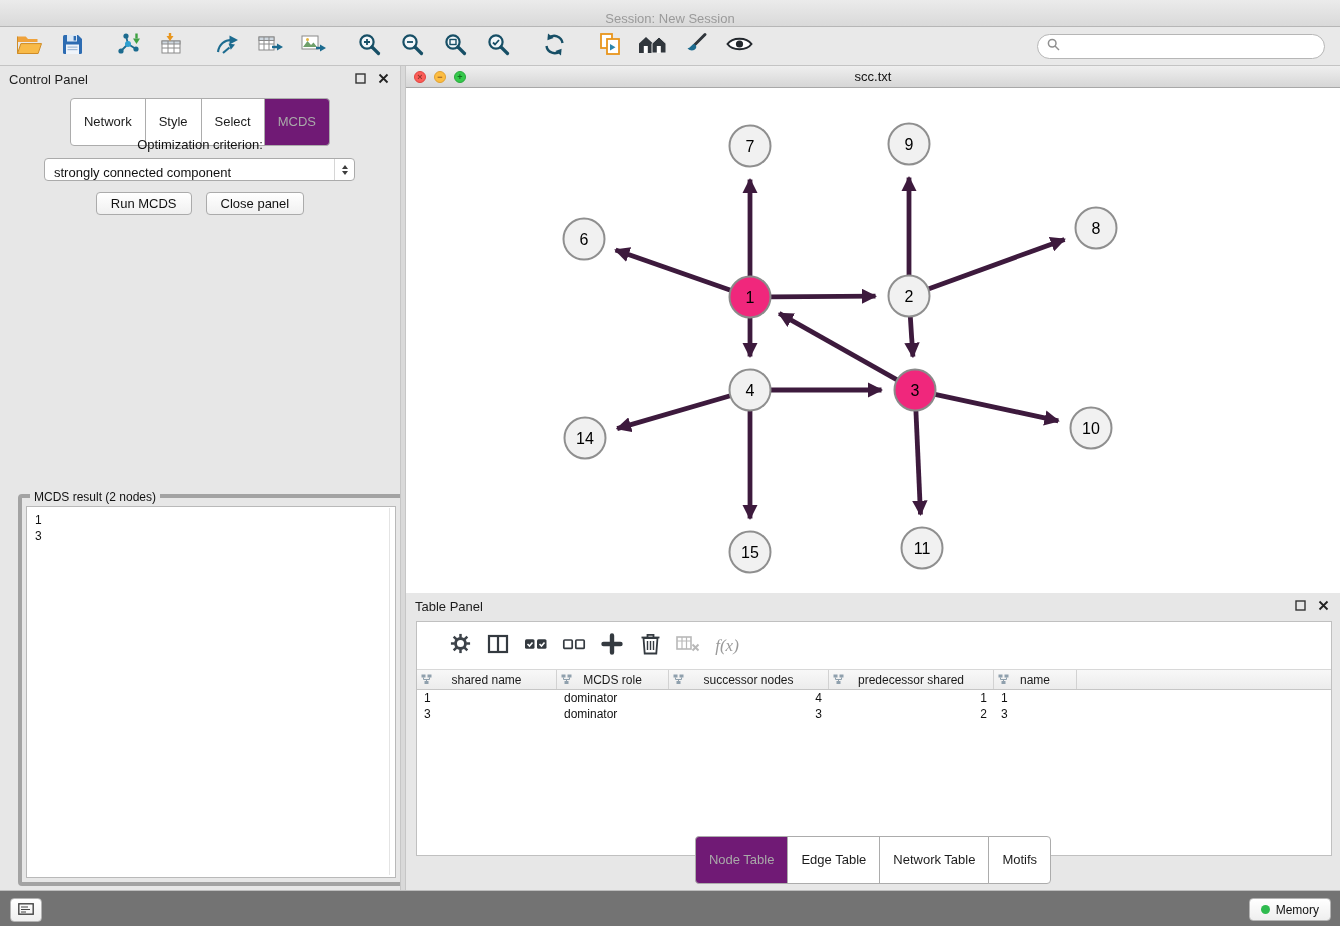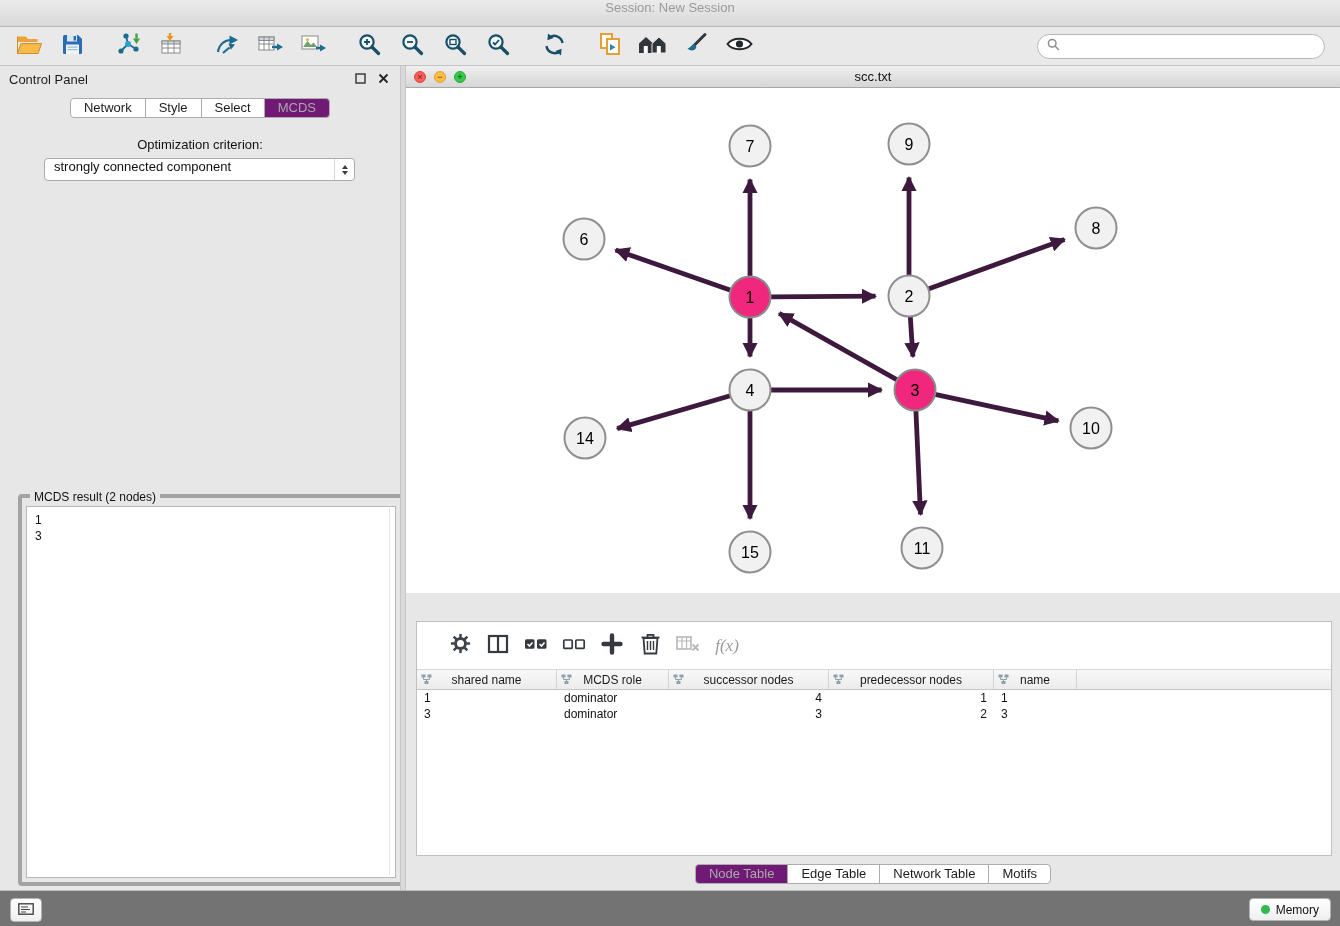--- a/index.html
+++ b/index.html
@@ -1,47 +1,47 @@
 <!DOCTYPE html>
 <html><head>
 <meta charset="utf-8">
 <style>
   html,body{margin:0;padding:0;background:#555}
   body{font-family:"Liberation Sans",sans-serif;-webkit-font-smoothing:antialiased}
   #app{position:relative;width:1340px;height:926px;background:#e4e4e4;overflow:hidden;outline:1px solid #9a9a9a}
 
   
   #titlebar{position:absolute;left:0;top:0;width:100%;height:27px;background:linear-gradient(#ebebeb,#d9d9d9);
-    border-bottom:1px solid #b6b6b6;display:flex;align-items:flex-start;justify-content:center;font-size:13px;color:#9a9a9a;box-sizing:border-box}
+    border-bottom:1px solid #b6b6b6;display:flex;align-items:flex-end;justify-content:center;font-size:13px;color:#9a9a9a;box-sizing:border-box}
 
   
   #toolbar{position:absolute;left:0;top:27px;width:100%;height:39px;background:#e9e9e9;border-bottom:1px solid #c4c4c4;
     display:flex;align-items:center;padding:0 12px;box-sizing:border-box}
   .tb-btn{width:34px;height:32px;display:flex;align-items:center;justify-content:center;margin-right:9px;border-radius:4px}
   .tb-gap{width:13px;flex:none}
   #search-box{margin-left:auto;margin-right:3px;width:288px;height:25px;background:#fff;border:1px solid #b6b6b6;border-radius:13px;
     display:flex;align-items:center;padding:0 9px;box-sizing:border-box}
   #search-box input{border:0;outline:0;background:transparent;flex:1;margin-left:6px;font-size:12px;font-family:inherit;color:#222}
 
   
   .panel-head{height:27px;display:flex;align-items:center;padding:0 9px;font-size:13px;color:#1c1c1c}
   .panel-head .spacer{flex:1}
   .ph-btn{width:16px;height:16px;display:flex;align-items:center;justify-content:center;margin-left:7px}
 
-  .seg-tab{font-size:13px;line-height:16px;padding:1px 13px;background:#fff;border:1px solid #acacac;margin-left:-1px;color:#1c1c1c;white-space:nowrap}
+  .seg-tab{font-size:13px;line-height:16px;padding:15px 13px;background:#fff;border:1px solid #acacac;margin-left:-1px;color:#1c1c1c;white-space:nowrap}
   .seg-tab:first-child{border-top-left-radius:4px;border-bottom-left-radius:4px;margin-left:0}
   .seg-tab:last-child{border-top-right-radius:4px;border-bottom-right-radius:4px}
   .seg-tab.active{background:#701a75;color:#a9a9a9}
 
   
   #control-panel{position:absolute;left:0;top:66px;width:400px;height:824px;background:#e7e7e7}
   #cp-tabs{display:flex;justify-content:center;margin-top:5px}
   #cp-opt-label{position:absolute;left:0;top:71px;width:100%;text-align:center;font-size:13px;color:#111}
   #cp-select{position:absolute;left:44px;top:92px;width:311px;height:23px;background:#fff;border:1px solid #ababab;border-radius:4px;
-    display:flex;align-items:flex-start;padding-left:9px;box-sizing:border-box;font-size:13px;color:#111}
+    display:flex;align-items:flex-end;padding-left:9px;box-sizing:border-box;font-size:13px;color:#111}
   #cp-select .dd-arrows{margin-left:auto;width:19px;height:100%;display:flex;flex-direction:column;align-items:center;justify-content:center;gap:2px;border-left:1px solid #d6d6d6}
   .dd-up{width:0;height:0;border-left:3.5px solid transparent;border-right:3.5px solid transparent;border-bottom:4.5px solid #3d3d3d}
   .dd-down{width:0;height:0;border-left:3.5px solid transparent;border-right:3.5px solid transparent;border-top:4.5px solid #3d3d3d}
   #cp-buttons{position:absolute;left:0;top:126px;width:100%;display:flex;justify-content:center;gap:14px}
   .cp-btn{font-family:inherit;font-size:13px;padding:3px 14px;background:linear-gradient(#ffffff,#f0f0f0);border:1px solid #ababab;border-radius:4px;color:#111}
   #cp-result{position:absolute;left:18px;top:428px;width:378px;height:384px;border:4px solid #a3a3a3;border-radius:4px}
   #cp-result .legend{position:absolute;top:-8px;left:8px;background:#e7e7e7;padding:0 4px;font-size:12px;color:#111}
   #cp-result .inner{position:absolute;left:4px;right:4px;top:8px;bottom:4px;background:#fff;border:1px solid #b9b9b9;padding:5px 8px;font-size:12px;line-height:16px;color:#111;overflow:hidden}
   #cp-result .vtrack{position:absolute;right:10px;top:10px;bottom:7px;width:1px;background:#e4e4e4}
 
@@ -251,20 +251,24 @@
       <div class="seg-tab">Select</div>
       <div class="seg-tab active">MCDS</div>
     </div>
     <div id="cp-opt-label">Optimization criterion:</div>
     <div id="cp-select">
       <span>strongly connected component</span>
       <span class="dd-arrows">
           <span class="dd-up"></span>
           <span class="dd-down"></span>
         </span>
+    </div>
+    <div id="cp-buttons">
+      <button class="cp-btn">Run MCDS</button>
+      <button class="cp-btn">Close panel</button>
     </div>
     <div id="cp-result">
       <span class="legend">MCDS result (2 nodes)</span>
       <div class="inner">
         <div>1</div>
         <div>3</div>
       </div>
       <div class="vtrack"></div>
     </div>
   </div>
@@ -348,20 +352,34 @@
           </g>
           <g>
             <circle cx="516" cy="460" r="20.5" fill="#f1f1f1" stroke="#8f8f8f" stroke-width="2"></circle>
             <text x="516" y="465.5" text-anchor="middle" font-size="16" fill="#000000" font-family="&quot;Liberation Sans&quot;, sans-serif">11</text>
           </g>
         </g>
     </svg>
   </div>
 
   <div id="table-panel">
+    <div class="panel-head">
+      <span>Table Panel</span>
+      <span class="spacer"></span>
+      <span class="ph-btn">
+          <span><svg width="11" height="11" viewBox="0 0 11 11">
+              <rect x="1" y="1" width="9" height="9" fill="none" stroke="#333" stroke-width="1.4"></rect>
+            </svg></span>
+        </span>
+      <span class="ph-btn">
+          <span><svg width="11" height="11" viewBox="0 0 11 11">
+              <path d="M1.5 1.5l8 8M9.5 1.5l-8 8" stroke="#222" stroke-width="1.8"></path>
+            </svg></span>
+        </span>
+    </div>
     <div id="tp-white">
       <div id="tp-toolbar">
         <div class="tpb-btn">
             <span><svg width="23" height="23" viewBox="0 0 24 24">
                 <circle cx="12" cy="12" r="5.2" fill="none" stroke="#3c4249" stroke-width="3"></circle>
                 <g stroke="#3c4249" stroke-width="2.6">
                   <line x1="12" y1="2" x2="12" y2="6"></line>
                   <line x1="12" y1="18" x2="12" y2="22"></line>
                   <line x1="2" y1="12" x2="6" y2="12"></line>
                   <line x1="18" y1="12" x2="22" y2="12"></line>
@@ -445,21 +463,21 @@
             </svg>
             <span>successor nodes</span>
           </div>
         <div class="th c3">
             <svg width="11" height="11" viewBox="0 0 11 11">
               <rect x="0.5" y="0.5" width="4" height="3" fill="#8fa0ad"></rect>
               <rect x="6.5" y="0.5" width="4" height="3" fill="#8fa0ad"></rect>
               <rect x="3.5" y="7" width="4" height="3" fill="#8fa0ad"></rect>
               <path d="M2.5 3.5v2h6v-2M5.5 5.5V7" stroke="#8fa0ad" fill="none"></path>
             </svg>
-            <span>predecessor nodes</span>
+            <span>predecessor shared</span>
           </div>
         <div class="th c4">
             <svg width="11" height="11" viewBox="0 0 11 11">
               <rect x="0.5" y="0.5" width="4" height="3" fill="#8fa0ad"></rect>
               <rect x="6.5" y="0.5" width="4" height="3" fill="#8fa0ad"></rect>
               <rect x="3.5" y="7" width="4" height="3" fill="#8fa0ad"></rect>
               <path d="M2.5 3.5v2h6v-2M5.5 5.5V7" stroke="#8fa0ad" fill="none"></path>
             </svg>
             <span>name</span>
           </div>

